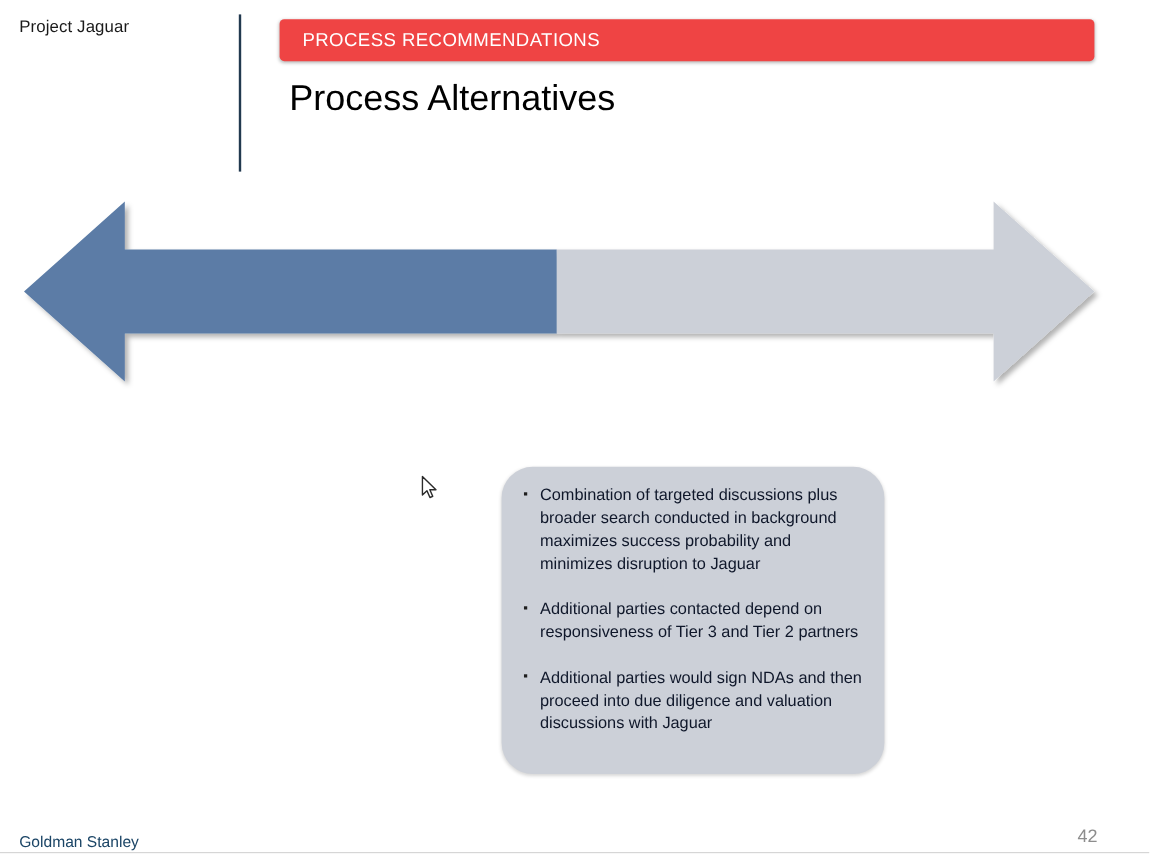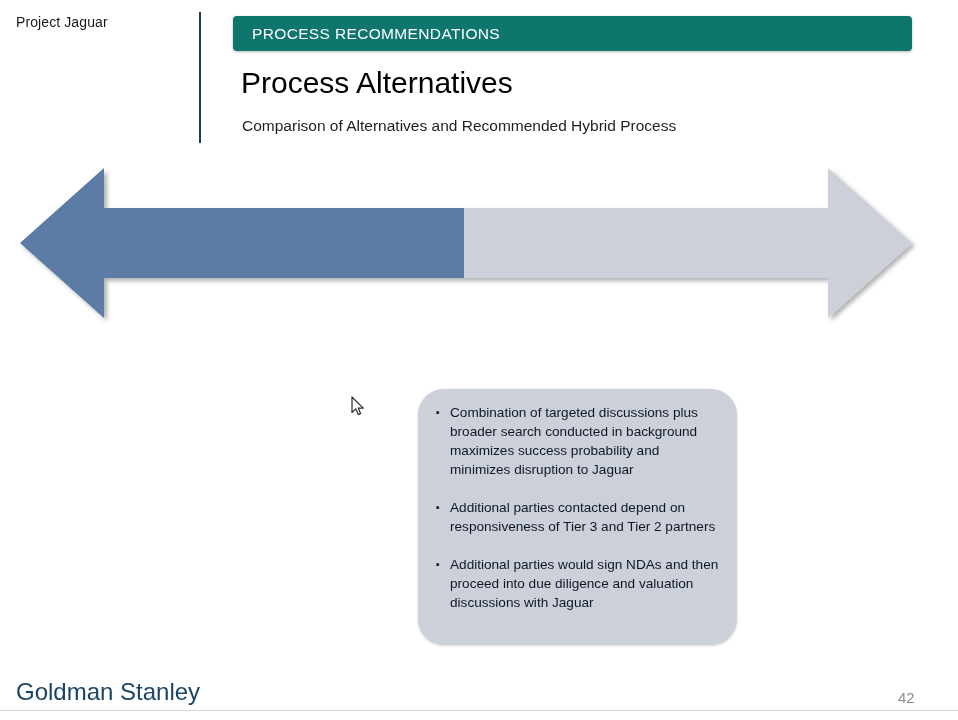--- a/index.html
+++ b/index.html
@@ -42,21 +42,21 @@
     background: #22394f;
   }
 
   
   .banner {
     position: absolute;
     left: 233px;
     top: 16px;
     width: 679px;
     height: 35px;
-    background: #0f766e;
+    background: #ef4444;
     border-radius: 4px;
     box-shadow: 0 1px 3px rgba(0,0,0,0.28);
   }
   .banner-text {
     position: absolute;
     left: 19px;
     top: 0;
     height: 35px;
     line-height: 35px;
     font-size: 15.5px;
@@ -156,22 +156,22 @@
     position: absolute;
     left: 0;
     top: 710px;
     width: 958px;
     height: 1px;
     background: #d6d6d6;
   }
   .footer-brand {
     position: absolute;
     left: 16px;
-    top: 678px;
-    font-size: 24px;
+    top: 694px;
+    font-size: 13px;
     color: #1b4566;
     white-space: nowrap;
   }
   .footer-page {
     position: absolute;
     left: 898px;
     top: 689px;
     font-size: 15px;
     color: #8d8d8d;
     white-space: nowrap;
@@ -195,21 +195,20 @@
   <div class="project-label">Project Jaguar</div>
 
   <div class="title-divider"></div>
 
   <div class="banner">
     <div class="banner-text">PROCESS RECOMMENDATIONS</div>
   </div>
 
   <div class="headline">Process Alternatives</div>
 
-  <div class="subhead">Comparison of Alternatives and Recommended Hybrid Process</div>
 
   <div class="arrow-wrap">
     <svg width="958" height="190" viewBox="0 0 958 190" xmlns="http://www.w3.org/2000/svg">
       <defs>
         <filter id="shdw" x="-10%" y="-10%" width="130%" height="130%">
           <feDropShadow dx="3" dy="3" stdDeviation="2.2" flood-color="#000000" flood-opacity="0.30"></feDropShadow>
         </filter>
         <clipPath id="leftHalf">
           <rect x="0" y="0" width="464" height="190"></rect>
         </clipPath>

